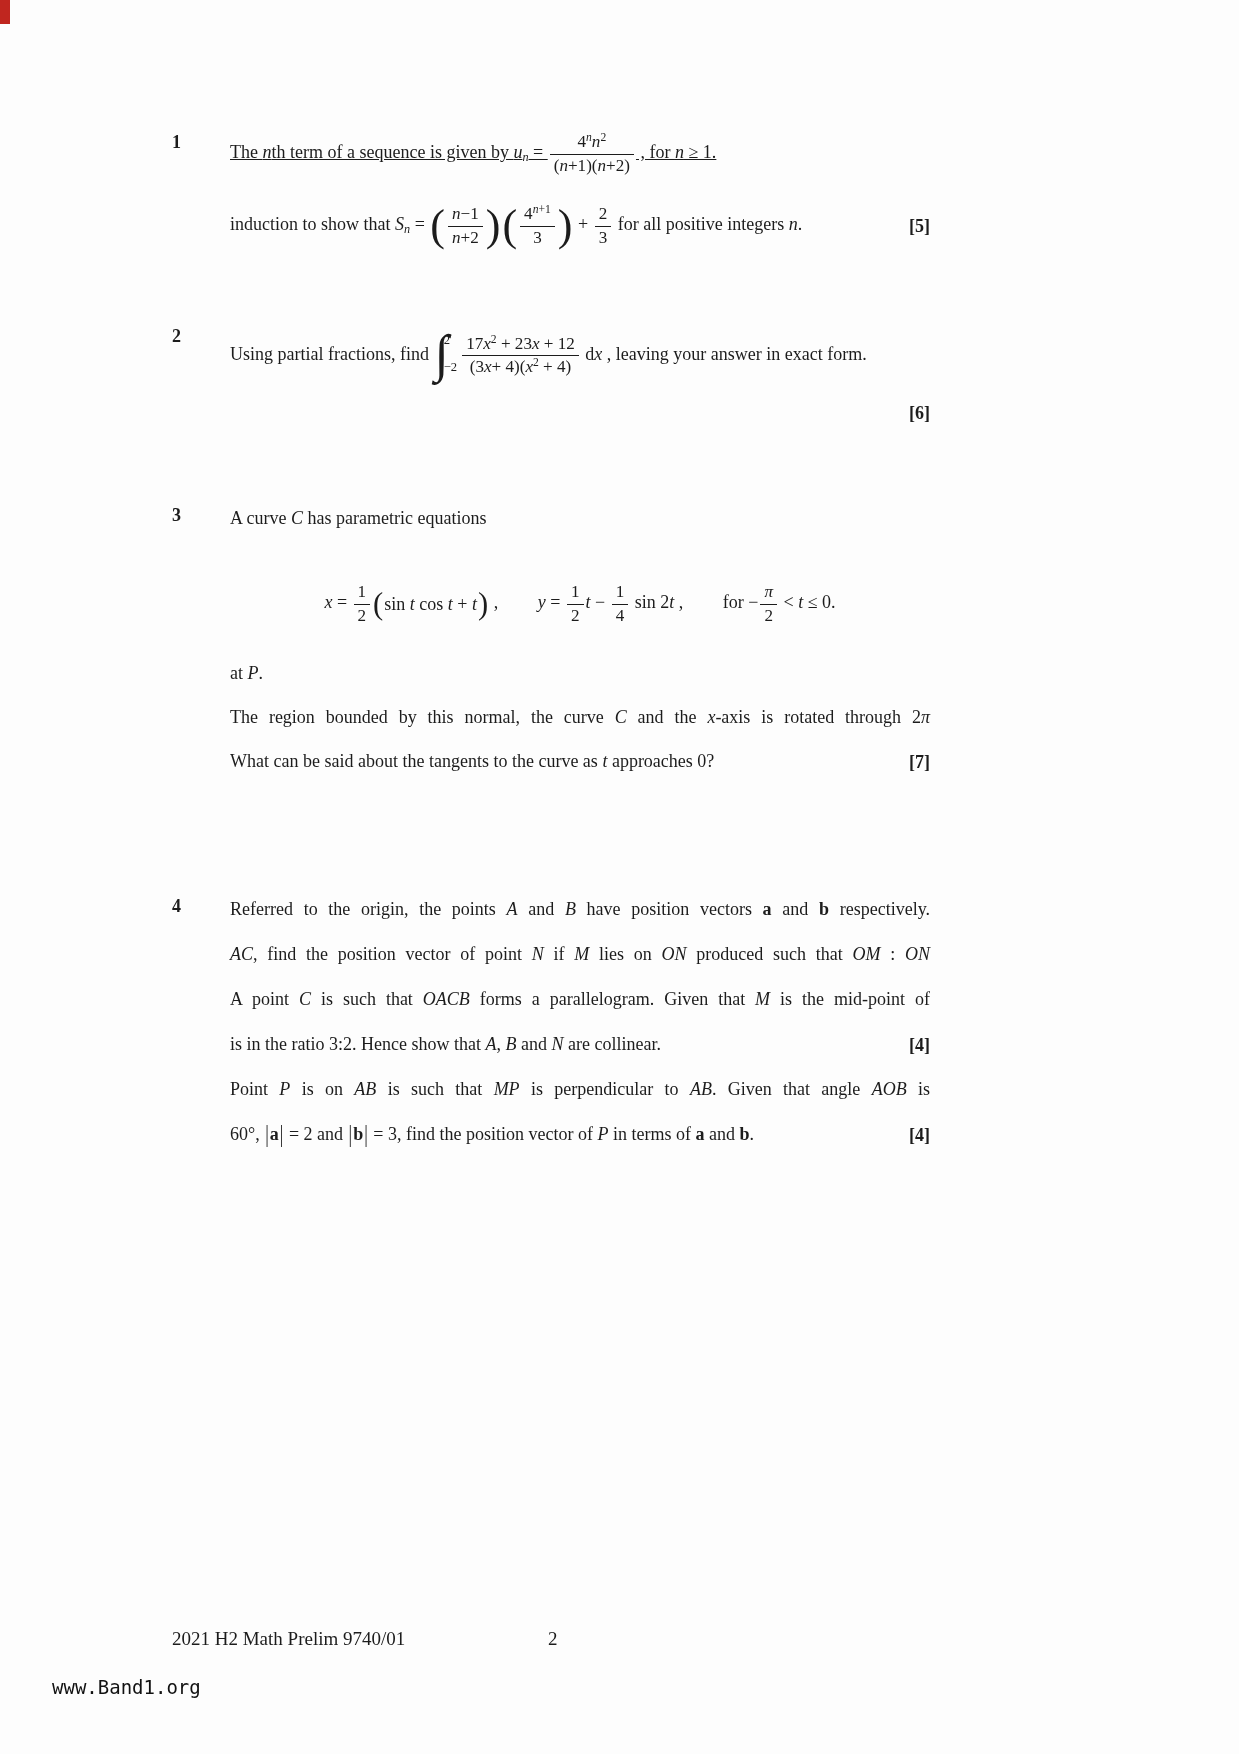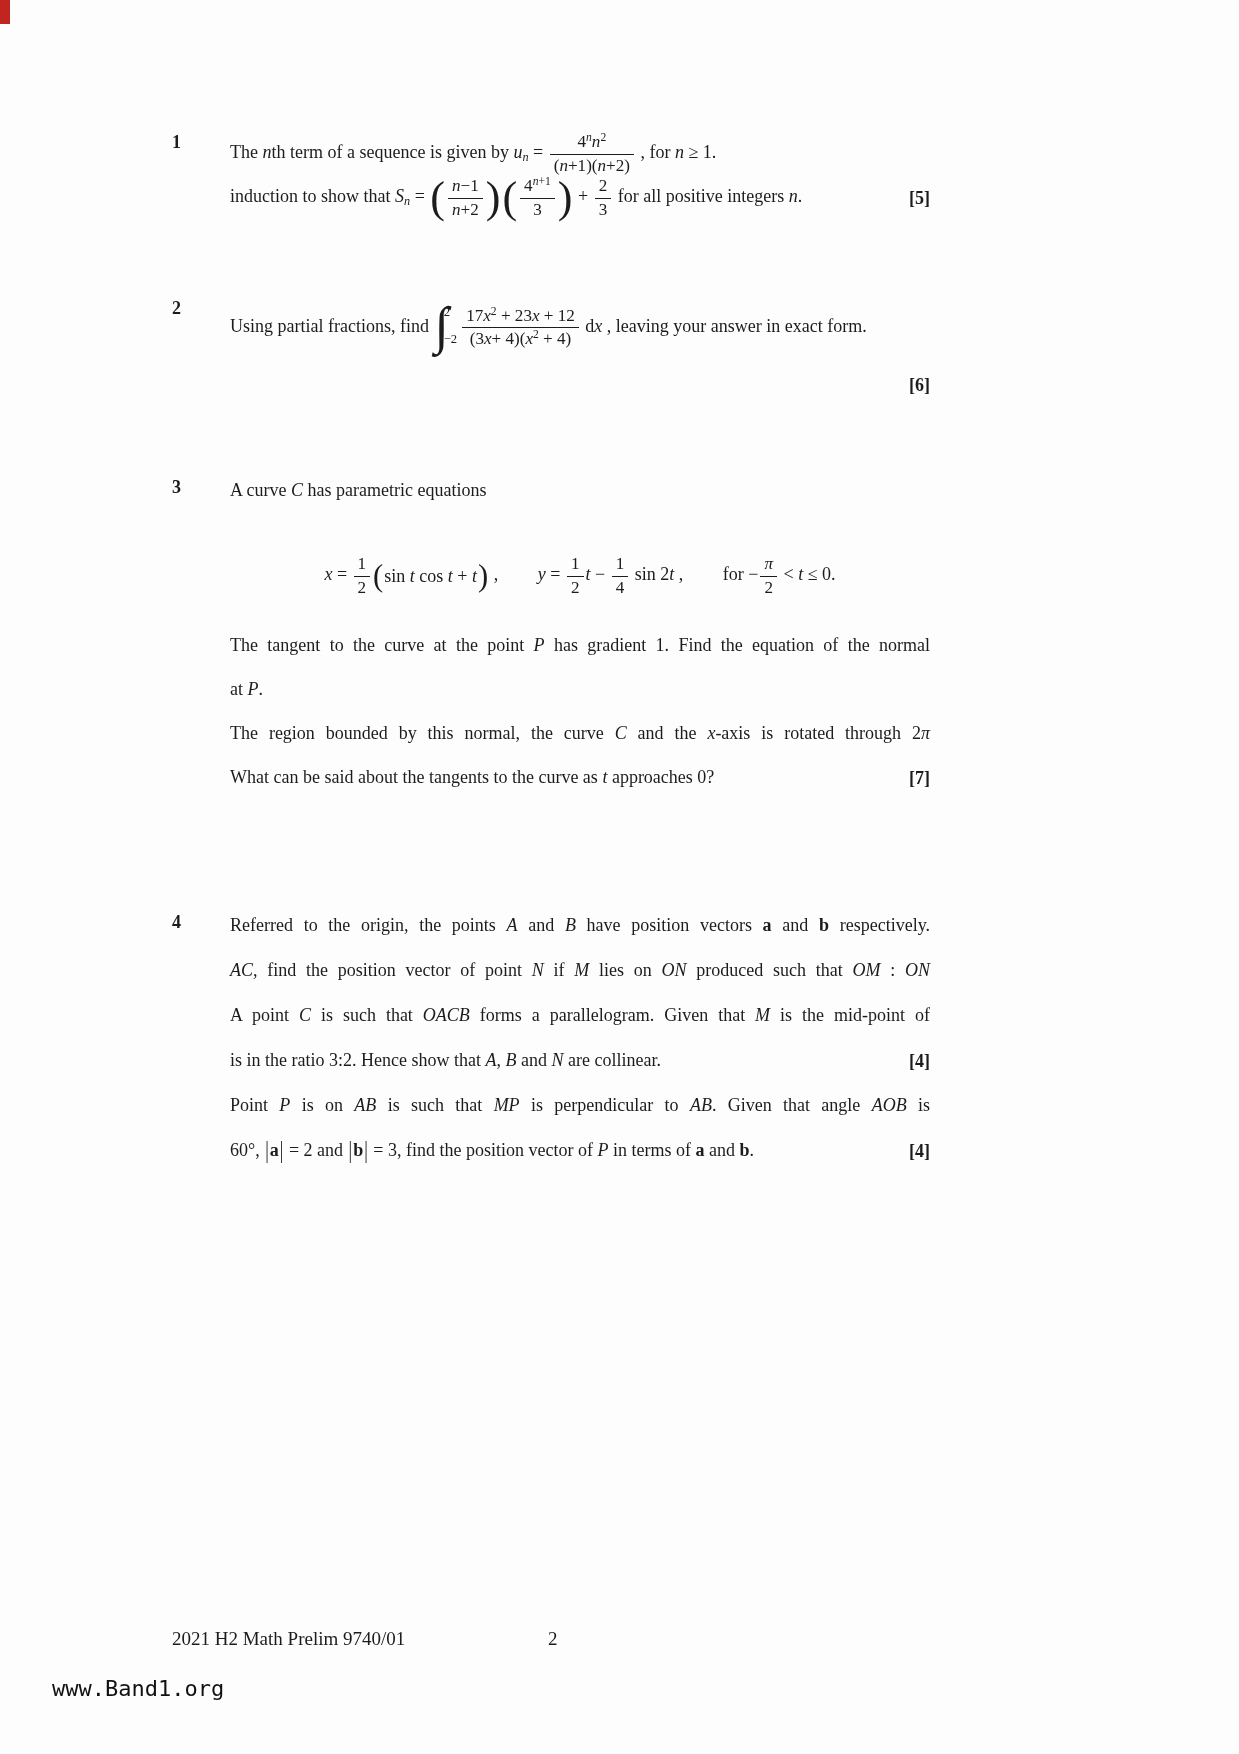--- a/index.html
+++ b/index.html
@@ -28,32 +28,32 @@
   .frac .den{display:block;padding:1px 4px 0;}
   .bparen{display:inline-flex;align-items:center;vertical-align:middle;}
   .bparen .par{font-weight:100;line-height:0;padding:0 1px;}
   .int{display:inline-flex;align-items:stretch;vertical-align:middle;margin:0 3px 0 1px;}
   .int .isym{font-size:2.9em;line-height:1.05;font-weight:100;}
   .int .ilims{display:flex;flex-direction:column;justify-content:space-between;font-size:0.7em;margin-left:-5px;padding:1px 0 4px;}
   .int .ilo{margin-top:auto;}
   .abs .vbar{display:inline-block;transform:scaleY(1.35);padding:0 1px;}
   .mark{position:absolute;right:0;top:50%;transform:translateY(-50%);font-weight:bold;}
   
-  .q[data-qid="1"] .line:nth-child(1){margin-bottom:0;}
+  .q[data-qid="1"] .line:nth-child(1){margin-bottom:28px;text-decoration:underline;}
   .q[data-qid="1"] .line:nth-child(2){margin-bottom:22px;}
   .q[data-qid="1"]{margin-bottom:56px;}
   .q[data-qid="2"] .line:nth-child(1){margin-bottom:14px;}
   .q[data-qid="2"]{margin-bottom:62px;}
   .q[data-qid="3"] .line:nth-child(1){margin-bottom:50px;}
   .q[data-qid="3"] .line:nth-child(2){margin-bottom:34px;}
   .q[data-qid="3"]{margin-bottom:104px;}
   .q[data-qid="4"] .line{margin-bottom:18px;}
   .footer{position:absolute;left:172px;top:1628px;width:758px;font-size:19px;}
   .footer .pagenum{position:absolute;left:376px;top:0;}
-  .watermark{position:absolute;left:52px;top:1676px;font-family:"DejaVu Sans Mono","Liberation Mono",monospace;font-size:22px;color:#111;}
+  .watermark{position:absolute;left:52px;top:1676px;font-family:"DejaVu Sans Mono","Liberation Mono",monospace;font-size:19px;color:#111;}
 </style>
 </head>
 <body>
 
 <div class="page">
   <div class="corner-mark" style="background: rgb(192, 38, 31);"></div>
   <div class="content" id="questions">
       <div class="q" data-qid="1">
         <div class="qnum">1</div>
         <div class="qbody">
@@ -86,21 +86,20 @@
       </div>
       <div class="q" data-qid="3">
         <div class="qnum">3</div>
         <div class="qbody">
           <div class="line">A curve <span class="it">C</span> has parametric equations</div>
           <div class="line center"><span class="it">x</span> = <span class="frac"><span class="num">1</span><span class="den">2</span></span><span class="bparen">
               <span class="par" style="font-size: 1.7em;">(</span>
               <span>sin <span class="it">t</span> cos <span class="it">t</span> + <span class="it">t</span></span>
               <span class="par" style="font-size: 1.7em;">)</span>
             </span> ,<span style="display: inline-block; width: 2.2em;"></span><span class="it">y</span> = <span class="frac"><span class="num">1</span><span class="den">2</span></span><span class="it">t</span> − <span class="frac"><span class="num">1</span><span class="den">4</span></span> sin 2<span class="it">t</span> ,<span style="display: inline-block; width: 2.2em;"></span>for  −<span class="frac"><span class="num"><span class="it">π</span></span><span class="den">2</span></span> &lt; <span class="it">t</span> ≤ 0.</div>
-          <div class="line justify">The tangent to the curve at the point <span class="it">P</span> has gradient 1. Find the equation of the normal</div>
           <div class="line">at <span class="it">P</span>.</div>
           <div class="line justify">The region bounded by this normal, the curve <span class="it">C</span> and the <span class="it">x</span>-axis is rotated through 2<span class="it">π</span></div>
           <div class="line">What can be said about the tangents to the curve as <span class="it">t</span> approaches 0?<span class="mark">[7]</span></div>
         </div>
       </div>
       <div class="q" data-qid="4">
         <div class="qnum">4</div>
         <div class="qbody">
           <div class="line justify">Referred to the origin, the points <span class="it">A</span> and <span class="it">B</span> have position vectors <span class="bd">a</span> and <span class="bd">b</span> respectively.</div>
           <div class="line justify"><span class="it">AC</span>, find the position vector of point <span class="it">N</span> if <span class="it">M</span> lies on <span class="it">ON</span> produced such that <span class="it">OM</span> : <span class="it">ON</span></div>

